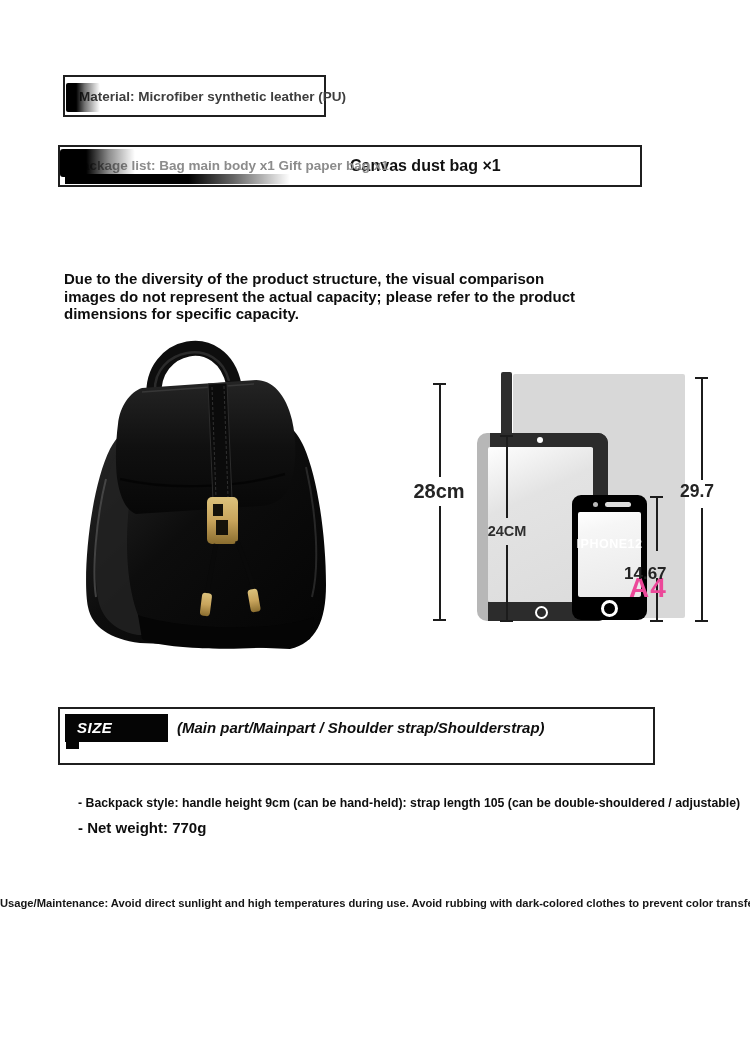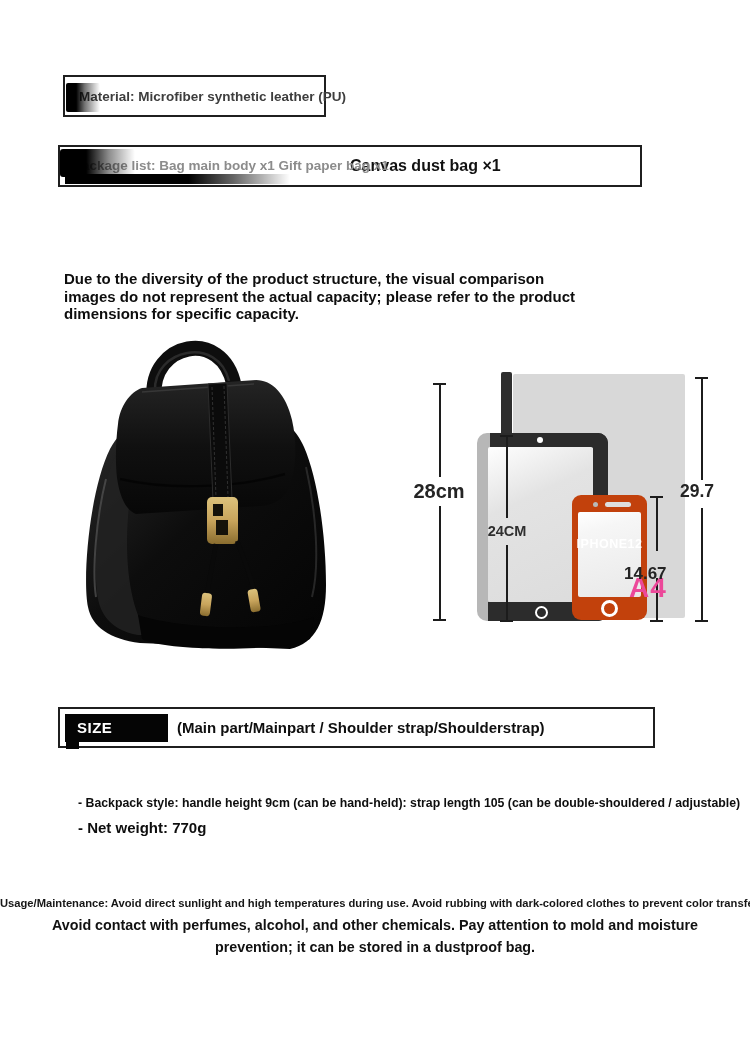--- a/index.html
+++ b/index.html
@@ -59,21 +59,21 @@
   .ipad-top    { position:absolute; left:13px; top:0; right:0; height:15px; background:#2c2c2c; }
   .ipad-right  { position:absolute; right:0; top:0; width:15px; bottom:0; background:#2c2c2c; }
   .ipad-bottom { position:absolute; left:11px; right:0; bottom:0; height:19px; background:#2c2c2c; }
   .ipad-screen { position:absolute; left:11px; top:14px; right:15px; bottom:19px; border-radius:2px;
                  background:linear-gradient(155deg, #fefefe 0%, #f3f3f3 14%, #e3e3e3 34%, #dcdcdc 100%); }
   .ipad-cam  { position:absolute; left:60px; top:4px; width:6px; height:6px; border-radius:50%; background:#fff; }
   .ipad-home { position:absolute; left:58px; bottom:2.5px; width:13px; height:13px; border-radius:50%;
                border:2.5px solid #fff; background:transparent; }
 
   .phone { position:absolute; left:572px; top:175px; width:75px; height:125px;
-           background:#c2410c; border-radius:9px; overflow:hidden; z-index:4; }
+           background:#000000; border-radius:9px; overflow:hidden; z-index:4; }
   .phone-screen { position:absolute; left:6px; right:6px; top:17px; bottom:23px; border-radius:2px;
                   background:linear-gradient(165deg, #ffffff 0%, #f6f6f6 22%, #e9e9e9 100%); }
   .phone-cam { position:absolute; left:21px; top:7px; width:5px; height:5px; border-radius:50%; background:#b9b9b9; }
   .phone-speaker { position:absolute; left:33px; top:7px; width:26px; height:5px; border-radius:3px; background:#dedede; }
   .phone-home { position:absolute; left:29px; bottom:3px; width:17px; height:17px; border-radius:50%;
                 border:3px solid #fff; background:transparent; }
   .phone-name { position:absolute; left:0; right:0; top:42px; text-align:center;
                 font-size:12.5px; font-weight:800; color:#fff; letter-spacing:0.5px; }
 
   .paper-name { position:absolute; left:629px; top:252px; font-size:28px; font-weight:800;
@@ -84,21 +84,21 @@
   .mcap { position:absolute; width:13px; height:2px; background:#1c1c1c; z-index:6; }
   .mlabel { position:absolute; z-index:7; color:#242424; white-space:nowrap; }
   .lbl-28  { left:405px; top:160px; width:68px; text-align:center; font-size:20px; font-weight:600; }
   .lbl-24  { left:481px; top:203px; width:52px; text-align:center; font-size:14.5px; font-weight:700; color:#2f2f2f; }
   .lbl-1467{ left:624px; top:232px; font-size:17px; font-weight:600;margin-top:12px; }
   .lbl-297 { left:680px; top:161px; font-size:17.5px; font-weight:600; }
 
   .bag-svg { position:absolute; left:80px; top:7px; width:250px; height:325px; z-index:2; }
 
   
-  .box-size { left:58px; top:707px; width:597px; height:41px; }
+  .box-size { left:58px; top:707px; width:597px; height:58px;font-style:italic; }
   .size-badge { position:absolute; left:5px; top:5px; width:103px; height:28px; background:#050505; }
   .size-badge .txt { position:absolute; left:12px; top:0; line-height:27px; font-size:15px;
                      font-weight:700; color:#fff; letter-spacing:0.5px; }
   .size-badge-tab { position:absolute; left:6px; top:32px; width:13px; height:8px; background:#050505; }
   .size-heading { position:absolute; left:117px; top:0; line-height:38px; font-size:15px;
                   font-weight:700; color:#0e0e0e; white-space:nowrap; }
 
   .spec { position:absolute; color:#0e0e0e; white-space:nowrap; font-weight:700; }
   .spec-1 { left:80px; top:770px; font-size:14px; }
   .spec-2 { left:78px; top:796px; font-size:12.3px; }
@@ -229,15 +229,14 @@
       <span class="txt">SIZE</span>
     </div>
     <div class="size-badge-tab"></div>
     <span class="size-heading">(Main part/Mainpart / Shoulder strap/Shoulderstrap)</span>
   </div>
 
   <div class="spec spec-2">- Backpack style: handle height 9cm (can be hand-held): strap length 105 (can be double-shouldered / adjustable)</div>
   <div class="spec spec-3">- Net weight: 770g</div>
 
   <div class="care-1">Usage/Maintenance: Avoid direct sunlight and high temperatures during use. Avoid rubbing with dark-colored clothes to prevent color transfer,</div>
-  <div class="care-2">Avoid contact with perfumes, alcohol, and other chemicals. Pay attention to mold and moisture prevention; it can be stored in a dustproof bag.</div>
 
 </div>
 
 </body></html>

